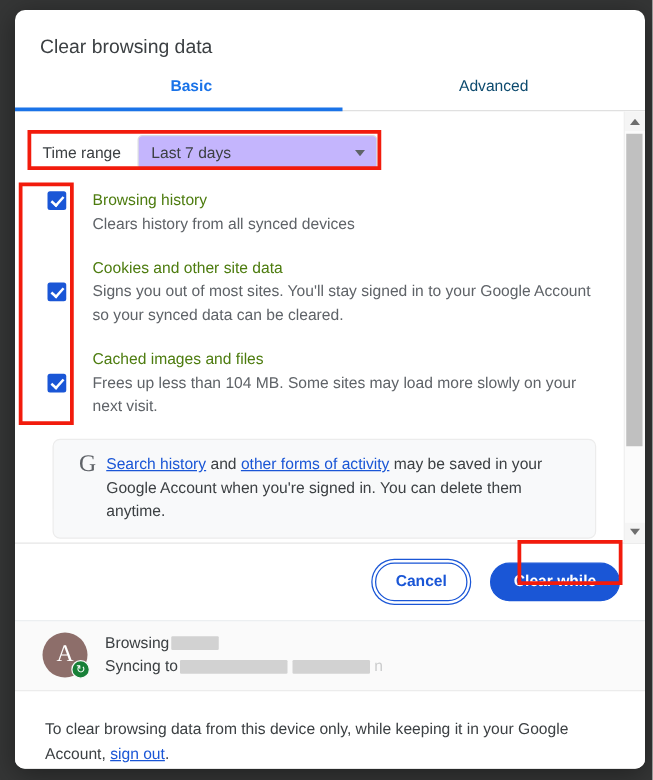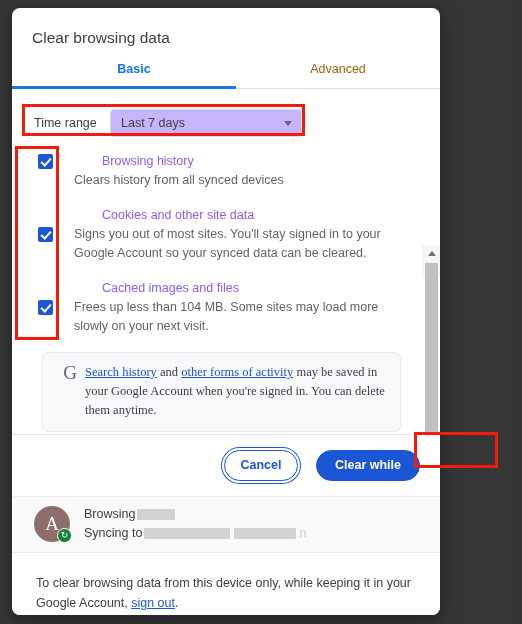--- a/index.html
+++ b/index.html
@@ -31,21 +31,21 @@
     position: absolute;
     inset: 0;
     background: rgba(0,0,0,0.78);
   }
 
   
   .dialog {
     position: absolute;
     left: 12px;
     top: 8px;
-    width: 428px;
+    width: 504px;
     height: 607px;
     background: #ffffff;
     border-radius: 8px;
     box-shadow: 0 4px 22px rgba(0,0,0,.4);
     overflow: hidden;
     display: flex;
     flex-direction: column;
   }
 
   .dlg-title {
@@ -64,21 +64,21 @@
     border-bottom: 1px solid #e0e0e0;
     position: relative;
     margin-top: 6px;
   }
   .tab {
     flex: 1;
     display: flex;
     align-items: center;
     justify-content: center;
     font-size: 12.5px;
-    color: #a16207;
+    color: #0c4a6e;
     cursor: pointer;
     position: relative;
     user-select: none;
   }
   .tab.active {
     color: #1a73e8;
     font-weight: bold;
     padding-left: 20px;
   }
   .tab.active::after {
@@ -88,21 +88,20 @@
     height: 3px;
     background: #1a73e8;
   }
 
   
   .body-wrap {
     position: relative;
     flex: 1 1 auto;
     overflow: hidden;
     display: flex;
-    align-items: center;
   }
   .body-scroll {
     flex: 1 1 auto;
     padding: 0;
     position: relative;
     overflow: hidden;
   }
 
   
   .time-row {
@@ -169,23 +168,22 @@
     position: absolute;
     left: 4.6px; top: 2.2px;
     width: 4px; height: 8px;
     border: solid #fff;
     border-width: 0 2px 2px 0;
     transform: rotate(42deg);
   }
   .opt .texts { flex: 1 1 auto; padding-left: 4px; }
   .opt .t1 {
     font-size: 12.5px;
-    color: #8b5cf6;
+    color: #4d7c0f;
     line-height: 19px;
-    margin-left: 28px;
   }
   .opt .t2 {
     font-size: 12.5px;
     color: #5f6368;
     line-height: 19px;
   }
   .opt.two { align-items: center; }
   .opt.two .cbwrap { padding-top: 0; }
 
   
@@ -206,21 +204,20 @@
     width: 30px;
     flex: 0 0 30px;
     text-align: center;
     font-weight: normal;
   }
   .ginfo .gtext {
     font-size: 12.5px;
     color: #3c4043;
     line-height: 19px;
     flex: 1 1 auto;
-    font-family: Liberation Serif, serif;
   }
   a.link {
     color: #1a56d6;
     text-decoration: underline;
     cursor: pointer;
   }
 
   
   .scrollbar {
     width: 16px;

